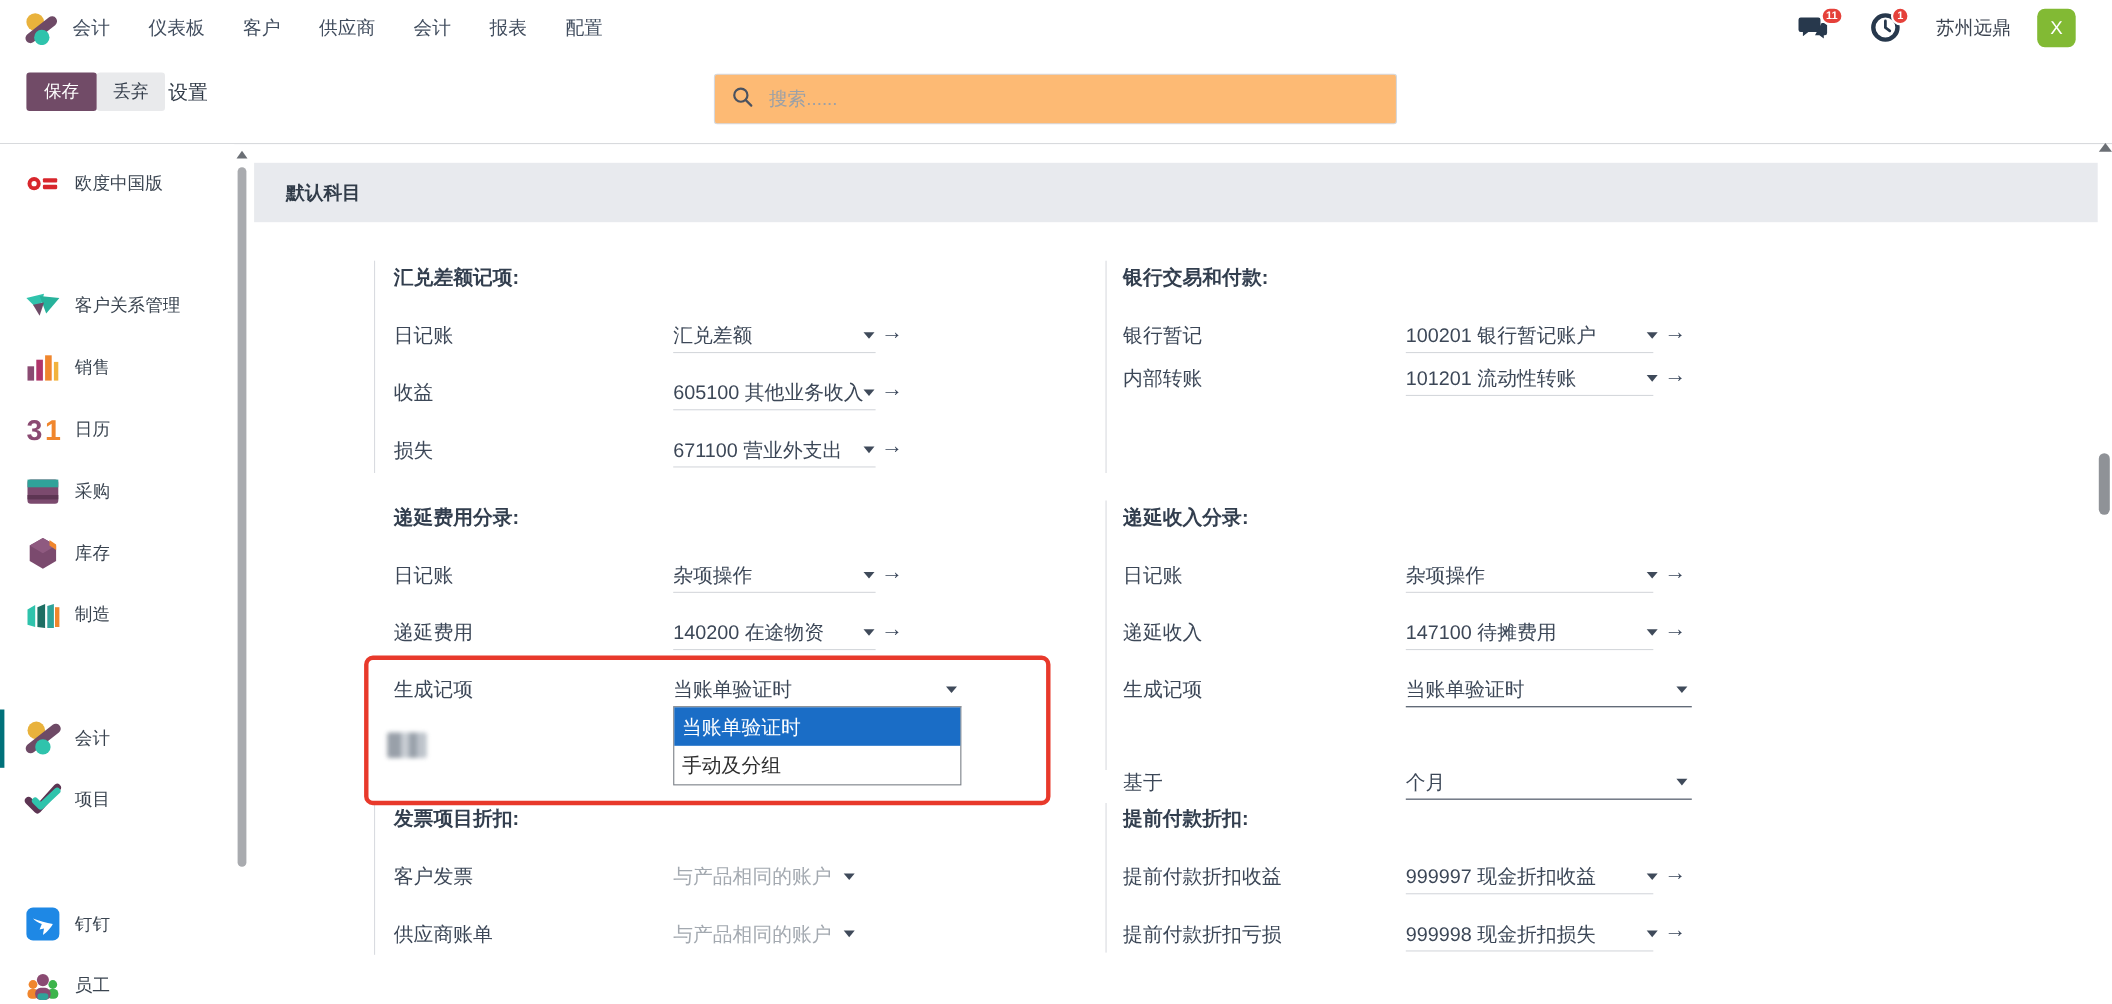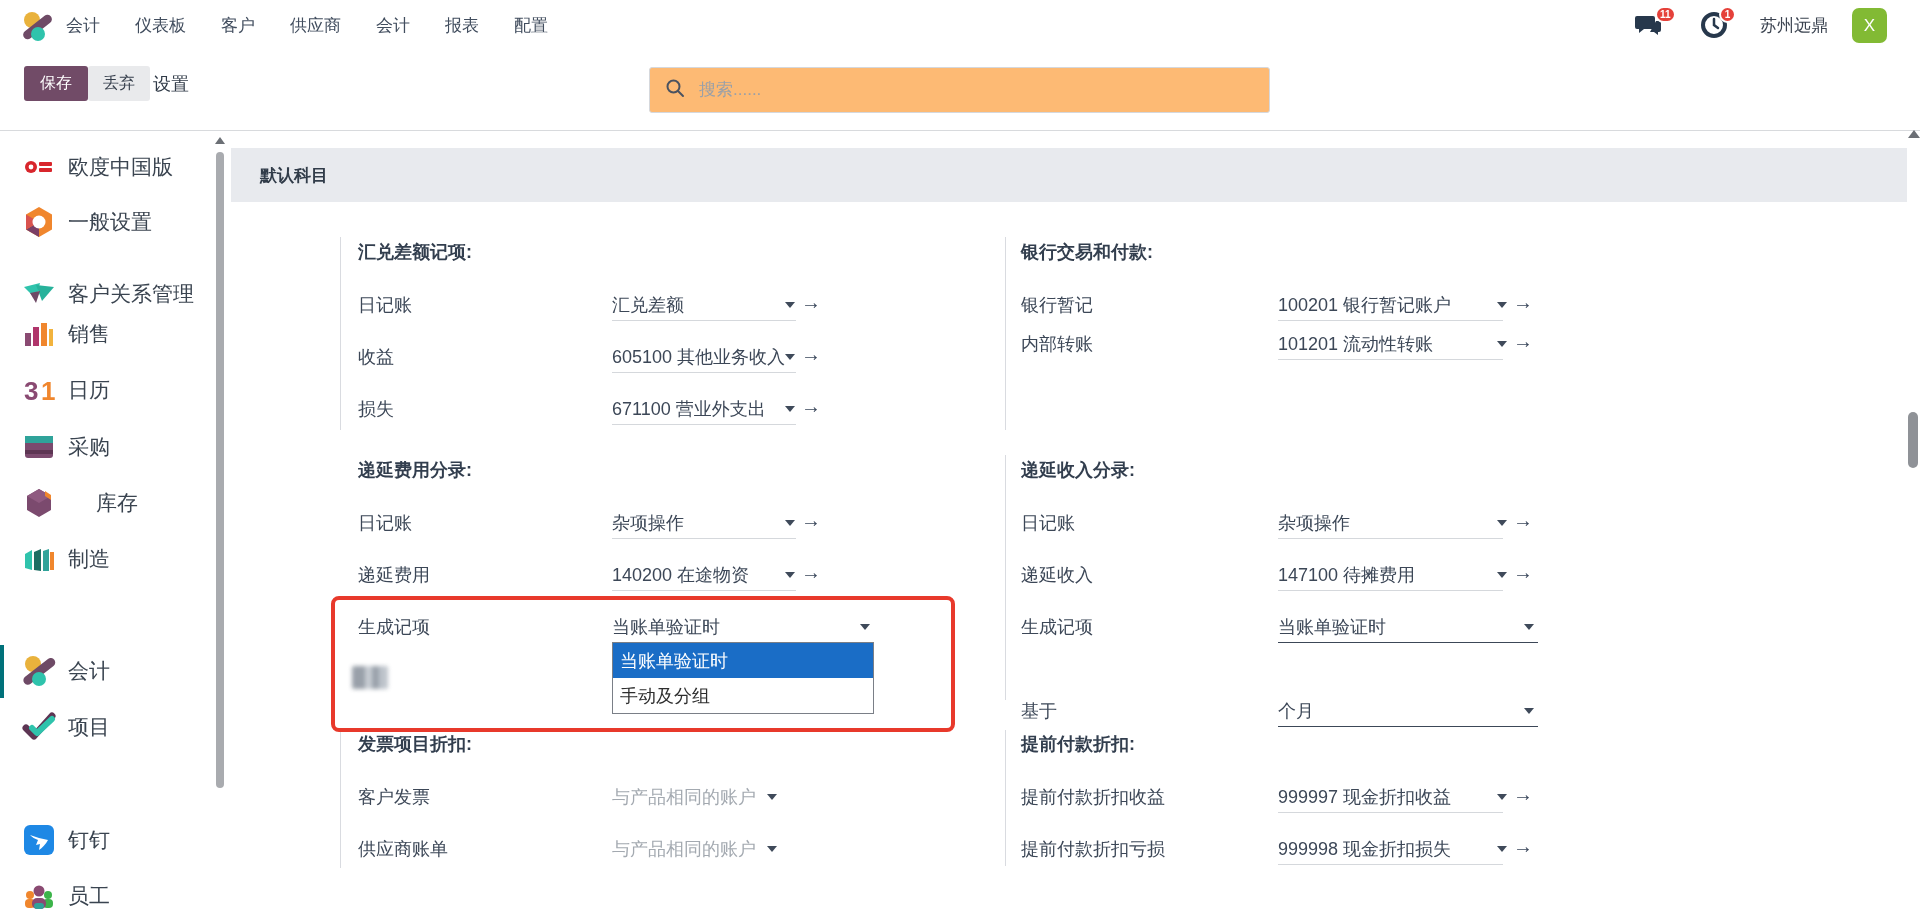--- a/index.html
+++ b/index.html
@@ -29,21 +29,21 @@
     font-size:16px;border:none;border-radius:3px;cursor:pointer;font-family:inherit;}
   #breadcrumb{position:absolute;left:153px;top:16px;height:35px;display:flex;align-items:center;font-size:18px;color:#303a47;}
   #search-box{position:absolute;left:649px;top:17px;width:621px;height:46px;border:1px solid #d5d8dd;border-radius:3px;
     box-sizing:border-box;display:flex;align-items:center;background:#fdba74;}
   #search-input{border:none;outline:none;flex:1;font-size:17px;color:#3c4757;font-family:inherit;background:transparent;}
   #search-input::placeholder{color:#9aa0a8;}
   
   #sidebar{left:0;top:131px;width:213px;height:782px;background:#fff;}
   .side-item{position:absolute;left:0;width:213px;height:50px;cursor:pointer;}
   .side-ico{position:absolute;left:22px;top:0;width:34px;height:34px;}
-  .side-label{position:absolute;left:68px;top:0;height:34px;display:flex;align-items:center;font-size:21px;color:#3a4450;}
+  .side-label{position:absolute;left:68px;top:0;height:34px;display:flex;align-items:center;font-size:16px;color:#3a4450;}
   #active-bar{left:0;top:645px;width:4px;height:53px;background:#00717a;}
   
   #inner-sb-arrow{left:215px;top:137px;width:0;height:0;border-left:5px solid transparent;border-right:5px solid transparent;border-bottom:7px solid #6b6f75;}
   #inner-sb-thumb{left:216px;top:152px;width:8px;height:636px;background:#a9abaf;border-radius:4px;}
   
   #win-sb-arrow{left:1908px;top:130px;width:0;height:0;border-left:6px solid transparent;border-right:6px solid transparent;border-bottom:8px solid #6b6f75;}
   #win-sb-thumb{left:1908px;top:412px;width:10px;height:56px;background:#8f9297;border-radius:5px;}
   
   #title-band{left:231px;top:148px;width:1676px;height:54px;background:#e8eaee;display:flex;align-items:center;}
   #page-title{margin-left:29px;font-size:17px;font-weight:bold;color:#313c49;}
@@ -127,30 +127,21 @@
 <div id="sidebar" class="abs">
     <div class="side-item abs" style="top: 11px;">
       <span class="side-ico" style="top: 8px;"><svg width="34" height="34" viewBox="0 0 34 34">
           <circle cx="9" cy="17" r="6" fill="#d8262c"></circle>
           <circle cx="9" cy="17" r="2.4" fill="#fff"></circle>
           <rect x="17" y="12" width="13" height="4" rx="1" fill="#d8262c"></rect>
           <rect x="17" y="18" width="13" height="4" rx="1" fill="#d8262c"></rect>
         </svg></span>
       <span class="side-label" style="top: 8px;">欧度中国版</span>
     </div>
-    <div class="side-item abs" style="top: 66px;">
-      <span class="side-ico" style="top: 8px;"><svg width="34" height="34" viewBox="0 0 34 34">
-          <polygon points="17,2 30,9.5 30,24.5 17,32 4,24.5 4,9.5" fill="#f0862d"></polygon>
-          <path d="M4 24.5 L17 32 L17 17 Z" fill="#7b3f66"></path>
-          <path d="M4 9.5 L4 24.5 L17 17 Z" fill="#d9534f"></path>
-          <circle cx="17" cy="17" r="6.5" fill="#fff"></circle>
-        </svg></span>
-      <span class="side-label" style="top: 8px;">一般设置</span>
-    </div>
-    <div class="side-item abs" style="top: 138px; padding-left: 21px;">
+    <div class="side-item abs" style="top: 122px; padding-left: 21px;">
       <span class="side-ico" style="top: 8px;"><svg width="34" height="34" viewBox="0 0 34 34">
           <path d="M2 10 L18 6 L14 22 Z" fill="#2fc3ac"></path>
           <path d="M14 8 L32 10 L20 24 Z" fill="#27b29b"></path>
           <path d="M8 16 L18 14 L14 26 Z" fill="#6e4a66"></path>
         </svg></span>
       <span class="side-label" style="top: 8px;">客户关系管理</span>
     </div>
     <div class="side-item abs" style="top: 178px; text-decoration: underline;">
       <span class="side-ico" style="top: 8px;"><svg width="34" height="34" viewBox="0 0 34 34">
           <rect x="3" y="16" width="6" height="13" fill="#8a4a72"></rect>
@@ -174,21 +165,21 @@
           <rect x="3" y="20" width="28" height="4" fill="#5d3553"></rect>
         </svg></span>
       <span class="side-label" style="top: 8px;">采购</span>
     </div>
     <div class="side-item abs" style="top: 347px;">
       <span class="side-ico" style="top: 8px;"><svg width="34" height="34" viewBox="0 0 34 34">
           <polygon points="17,3 29,10 29,24 17,31 5,24 5,10" fill="#7b4a6e"></polygon>
           <polygon points="17,3 29,10 17,17 5,10" fill="#8f5a80"></polygon>
           <polygon points="23,5 29,9 29,14 23,10" fill="#f0862d"></polygon>
         </svg></span>
-      <span class="side-label" style="top: 8px; margin-left: 28px;">库存</span>
+      <span class="side-label" style="top: 8px;">库存</span>
     </div>
     <div class="side-item abs" style="top: 403px;">
       <span class="side-ico" style="top: 8px;"><svg width="34" height="34" viewBox="0 0 34 34">
           <polygon points="3,12 10,8 10,28 3,26" fill="#2fc3ac"></polygon>
           <polygon points="12,10 19,7 19,29 12,28" fill="#1d6e63"></polygon>
           <polygon points="21,9 27,7 27,29 21,29" fill="#2fa39a"></polygon>
           <rect x="28" y="10" width="4" height="18" fill="#f0862d"></rect>
         </svg></span>
       <span class="side-label" style="top: 8px;">制造</span>
     </div>

